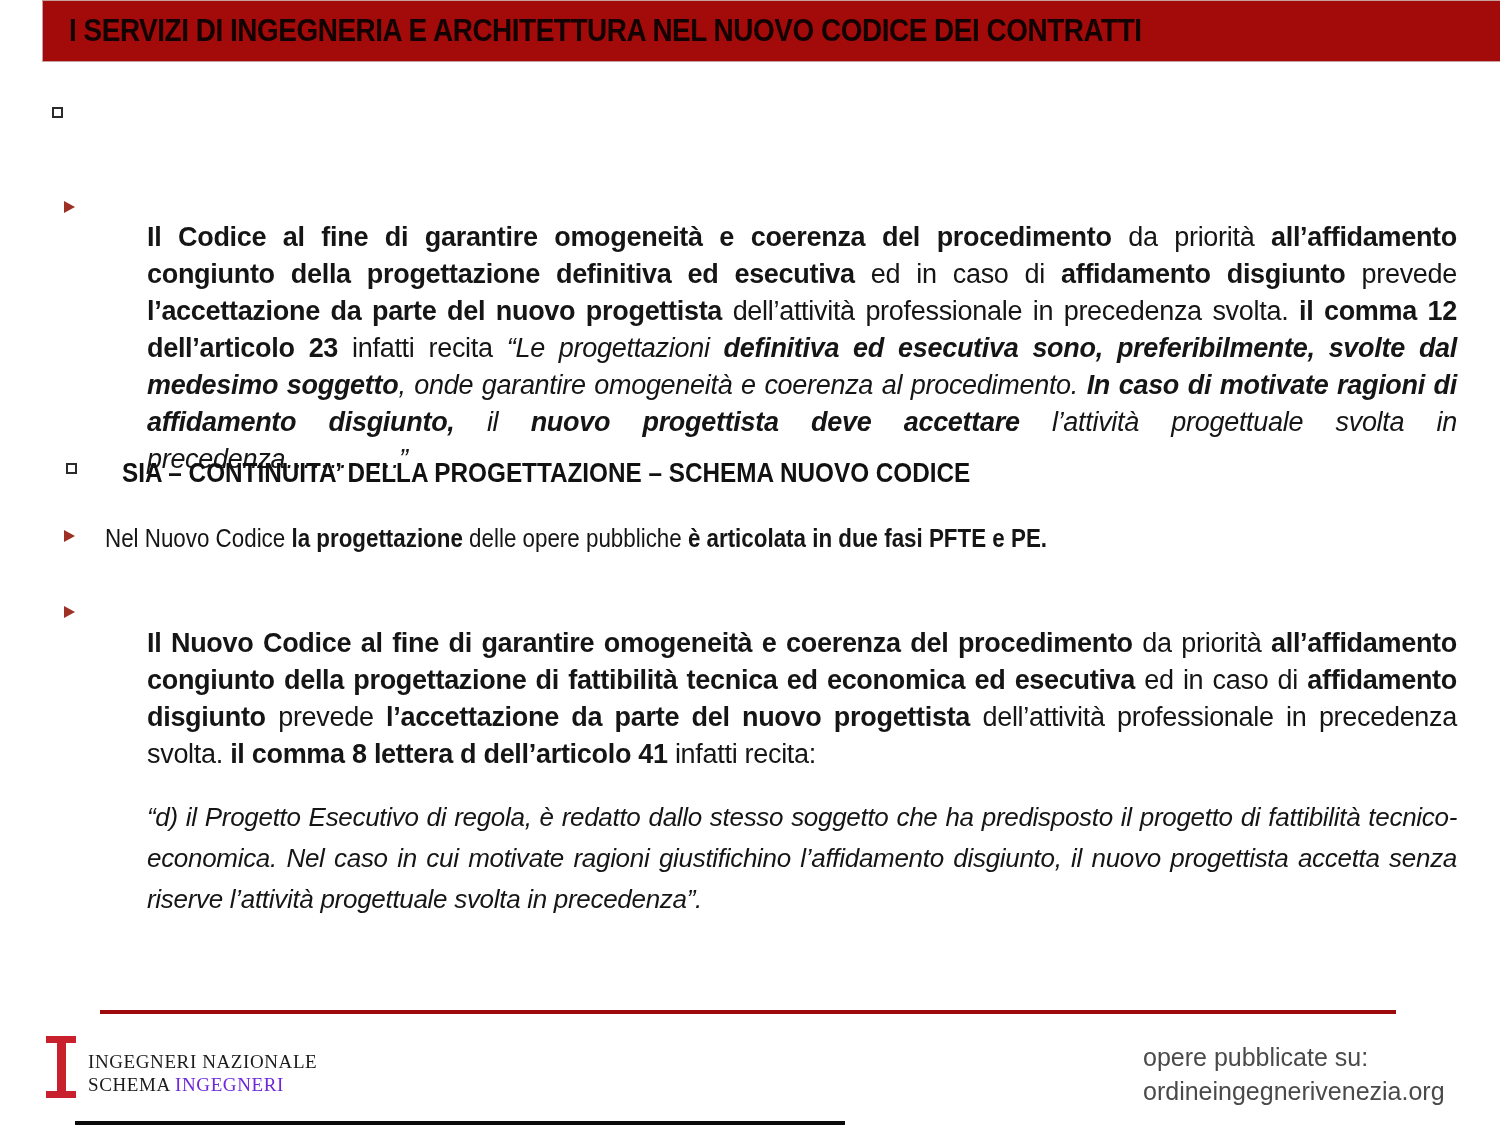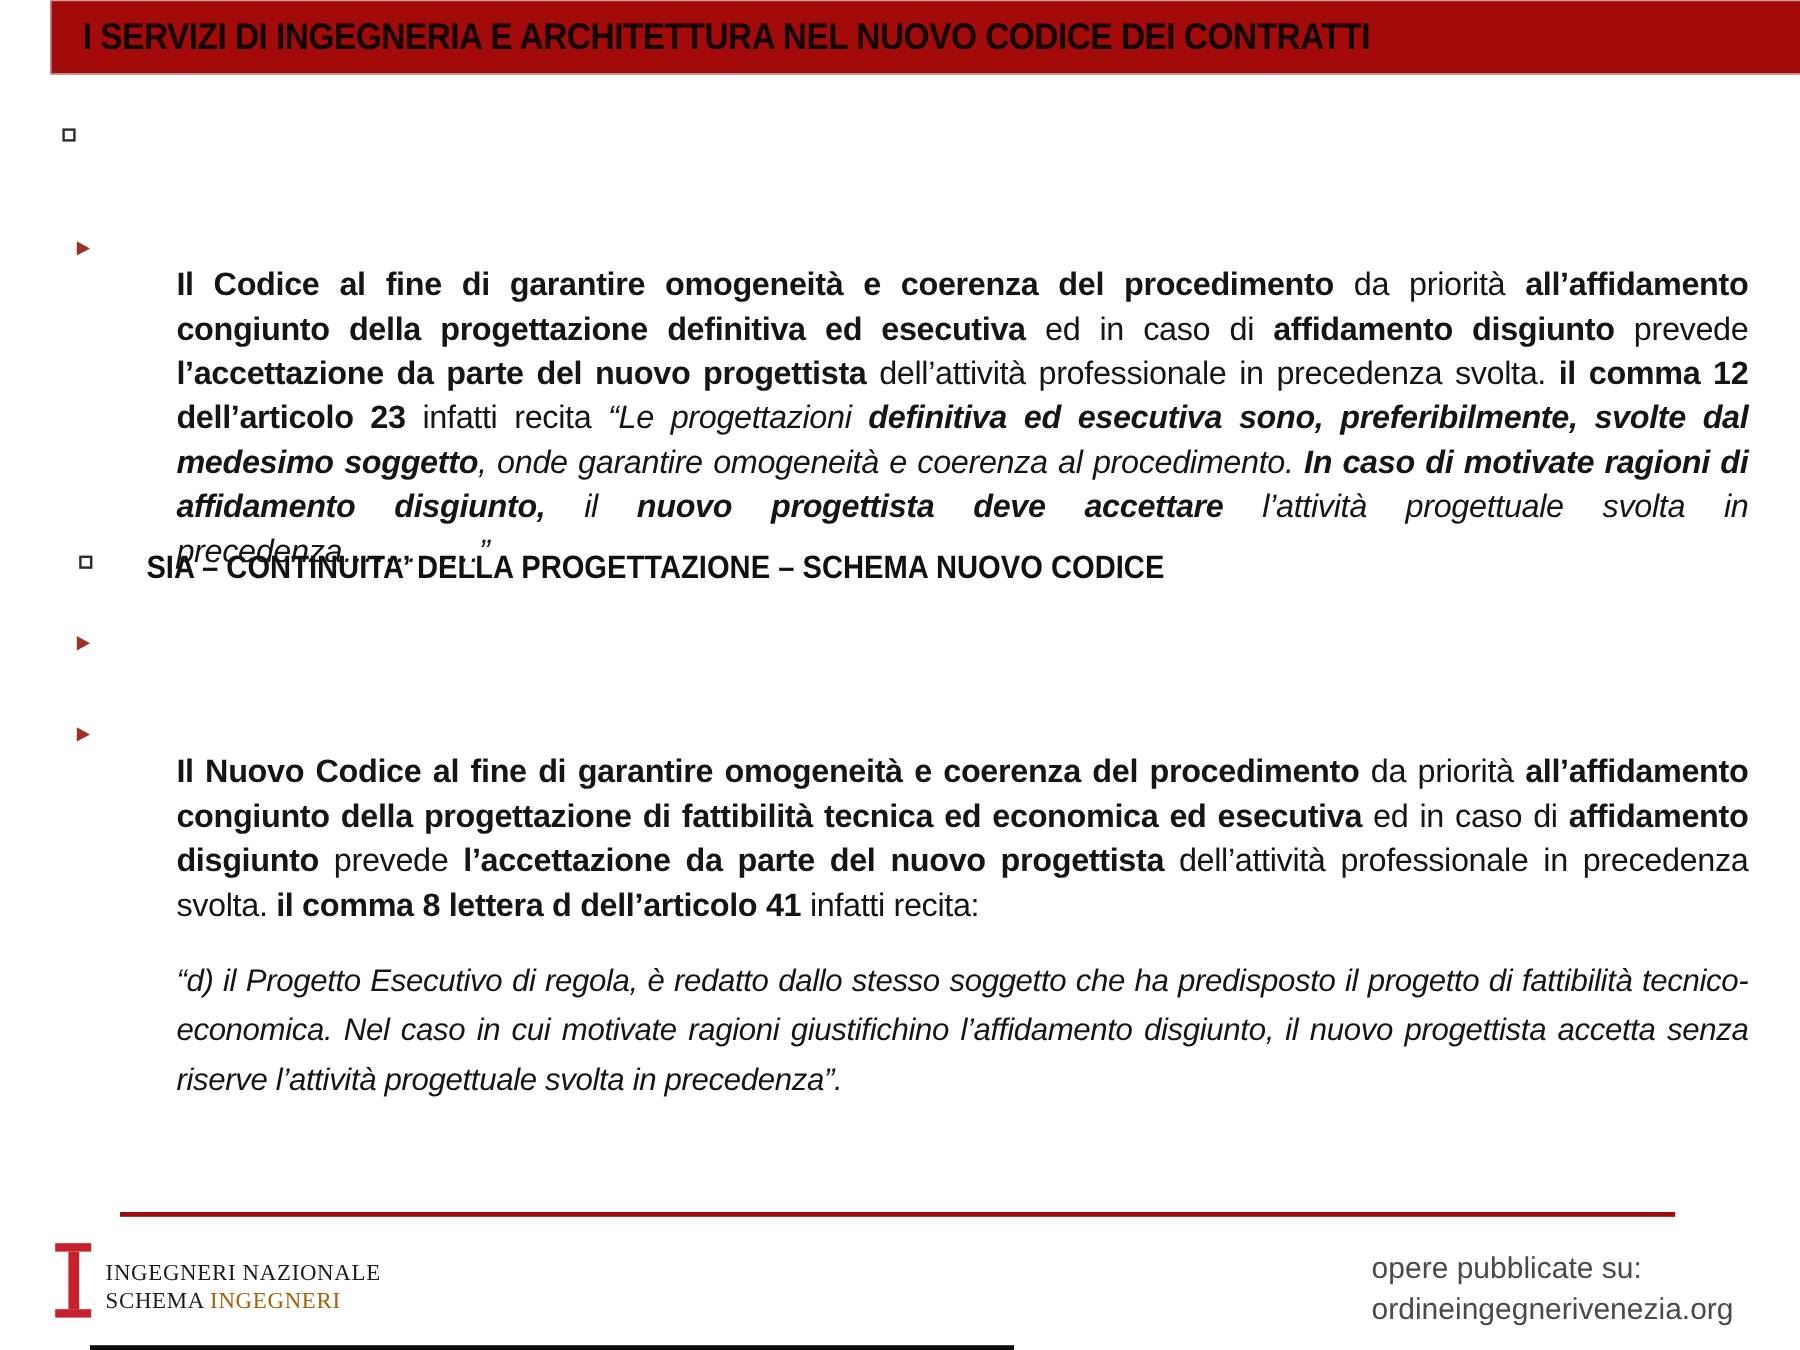--- a/index.html
+++ b/index.html
@@ -52,21 +52,21 @@
 
   
   .divider-red{position:absolute;left:100px;top:1010px;width:1296px;height:4px;background:#9E0B0C;}
   .logo-i{position:absolute;left:46px;top:1036px;width:30px;height:62px;}
   .logo-i .bar{width:30px;height:7px;background:#C8202C;}
   .logo-i .stem{width:9px;height:48px;background:#C8202C;margin:0 auto;}
   .org{
     position:absolute;left:88px;top:1050px;font-family:"Liberation Serif",serif;
     font-size:19px;letter-spacing:0.6px;color:#1b1b1b;line-height:23px;
   }
-  .org .red{color:#a16207;}
+  .org .red{color:#6d28d9;}
   .author{
     position:absolute;left:78px;top:1098px;font-size:21px;font-weight:bold;color:#111;
   }
   .bottom-line{position:absolute;left:75px;top:1121px;width:770px;height:4px;background:#0a0a0a;}
   .published{
     position:absolute;left:1143px;top:1040px;font-size:25px;line-height:34px;color:#4a4a4a;
   }
 </style>
 </head>
 <body>
@@ -81,20 +81,23 @@
 
   <div class="arrow a1"></div>
   <p class="para p1"><span class="b ">Il Codice al fine di garantire omogeneità e coerenza del procedimento</span><span class=""> da priorità </span><span class="b ">all’affidamento congiunto della progettazione definitiva ed esecutiva</span><span class=""> ed in caso di </span><span class="b ">affidamento disgiunto</span><span class=""> prevede </span><span class="b ">l’accettazione da parte del nuovo progettista</span><span class=""> dell’attività professionale in precedenza svolta. </span><span class="b ">il comma 12 dell’articolo 23</span><span class=""> infatti recita </span><span class="i">“Le progettazioni </span><span class="b i">definitiva ed esecutiva sono, preferibilmente, svolte dal medesimo soggetto</span><span class="i">, onde garantire omogeneità e coerenza al procedimento. </span><span class="b i">In caso di motivate ragioni di affidamento disgiunto,</span><span class="i"> il </span><span class="b i">nuovo progettista deve accettare</span><span class="i"> l’attività progettuale svolta in precedenza………….”</span></p>
 
   <div class="sq sq2"></div>
   <div class="heading h2">
     <span class="condensed">SIA – CONTINUITA’ DELLA PROGETTAZIONE – SCHEMA NUOVO CODICE</span>
   </div>
 
   <div class="arrow a2"></div>
+  <div class="pline">
+    <span class="condensed-84"><span class="">Nel Nuovo Codice  </span><span class="b ">la progettazione</span><span class=""> delle opere pubbliche </span><span class="b ">è articolata in due fasi PFTE e PE.</span></span>
+  </div>
 
   <div class="arrow a3"></div>
   <p class="para p3"><span class="b ">Il Nuovo Codice al fine di garantire omogeneità e coerenza del procedimento</span><span class=""> da priorità </span><span class="b ">all’affidamento congiunto della progettazione di fattibilità tecnica ed economica ed esecutiva</span><span class=""> ed in caso di </span><span class="b ">affidamento disgiunto</span><span class=""> prevede </span><span class="b ">l’accettazione da parte del nuovo progettista</span><span class=""> dell’attività professionale in precedenza svolta. </span><span class="b ">il comma 8 lettera d dell’articolo 41</span><span class=""> infatti recita:</span></p>
 
   <p class="para quote"><span class="i"> “d)  il Progetto Esecutivo di regola, è redatto dallo stesso soggetto che ha predisposto il progetto di fattibilità tecnico-economica. Nel caso in cui motivate ragioni giustifichino l’affidamento disgiunto, il nuovo progettista accetta senza riserve l’attività progettuale svolta in precedenza”.</span></p>
 
   <div class="divider-red"></div>
 
   <div class="logo-i">
     <div class="bar"></div>

